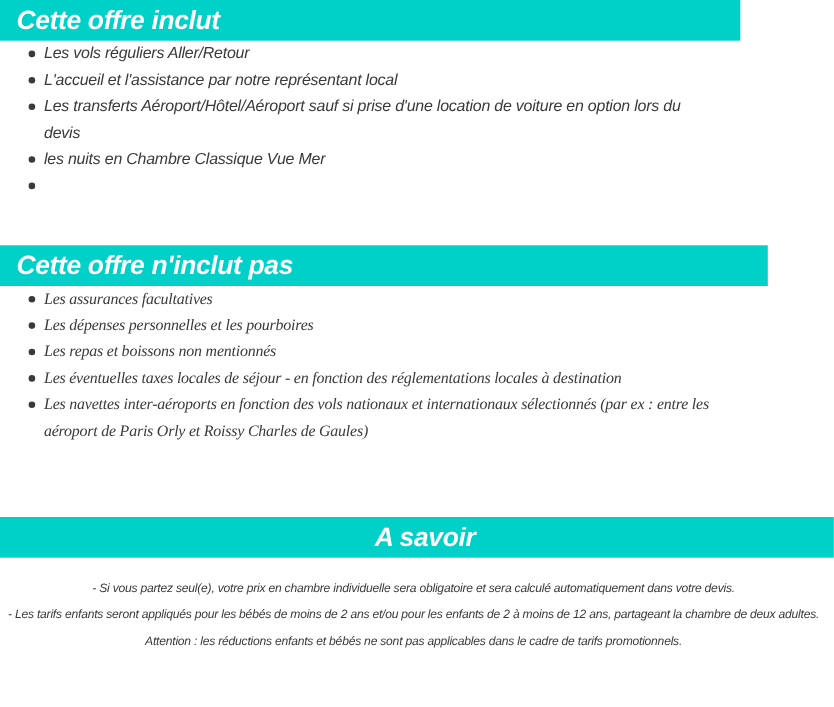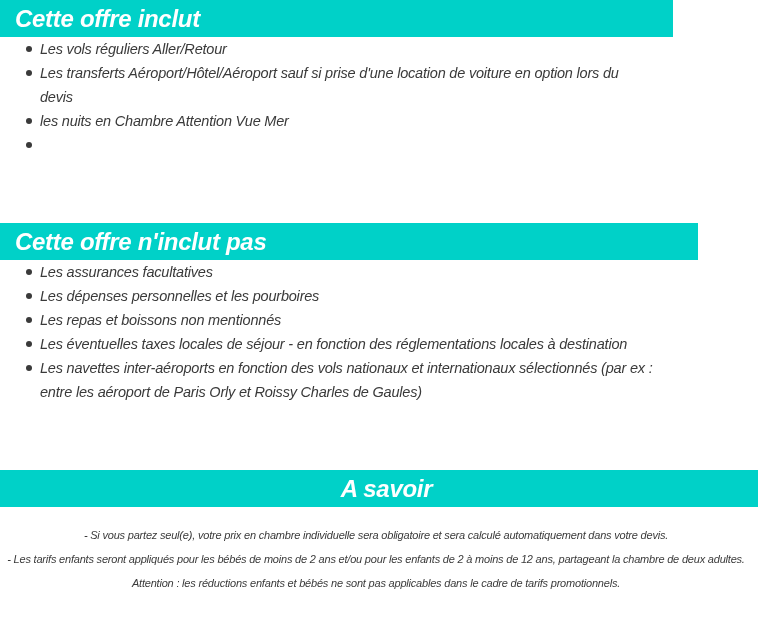--- a/index.html
+++ b/index.html
@@ -36,40 +36,41 @@
       letter-spacing: -0.2px;
     }
     ul.items li .bullet {
       position: absolute;
       left: 2px; top: 9px;
       width: 6px; height: 6px;
       border-radius: 50%;
       background: #3a3a3a;
     }
     .list1 { margin-top: 16px; }
-    .list2 { margin-top: 16px; }
+    .list2 { margin-top: 16px; font-family: Liberation Serif, serif; }
     .para {
       font-style: italic;
       font-size: 11px;
       line-height: 24px;
       margin: 0;
       padding-right: 6px;
       letter-spacing: -0.2px;
     }
     .paras { margin-top: 16px; }
   </style>
 </head>
 <body>
 
 <div style="position:absolute; top:0; left:0; width:673px;">
   <div class="section-header" id="h1">Cette offre inclut</div>
   <ul class="items list1">
     <li><span class="bullet"></span><span>Les vols réguliers Aller/Retour</span></li>
+    <li><span class="bullet"></span><span>L'accueil et l'assistance par notre représentant local</span></li>
     <li><span class="bullet"></span><span>Les transferts Aéroport/Hôtel/Aéroport sauf si prise d'une location de voiture en option lors du devis</span></li>
-    <li><span class="bullet"></span><span>les nuits en Chambre Attention Vue Mer</span></li>
+    <li><span class="bullet"></span><span>les nuits en Chambre Classique Vue Mer</span></li>
     <li><span class="bullet"></span></li>
   </ul>
 </div>
 
 <div style="position:absolute; top:223px; left:0; width:698px;">
   <div class="section-header">Cette offre n'inclut pas</div>
   <ul class="items list2">
     <li><span class="bullet"></span><span>Les assurances facultatives</span></li>
     <li><span class="bullet"></span><span>Les dépenses personnelles et les pourboires</span></li>
     <li><span class="bullet"></span><span>Les repas et boissons non mentionnés</span></li>

